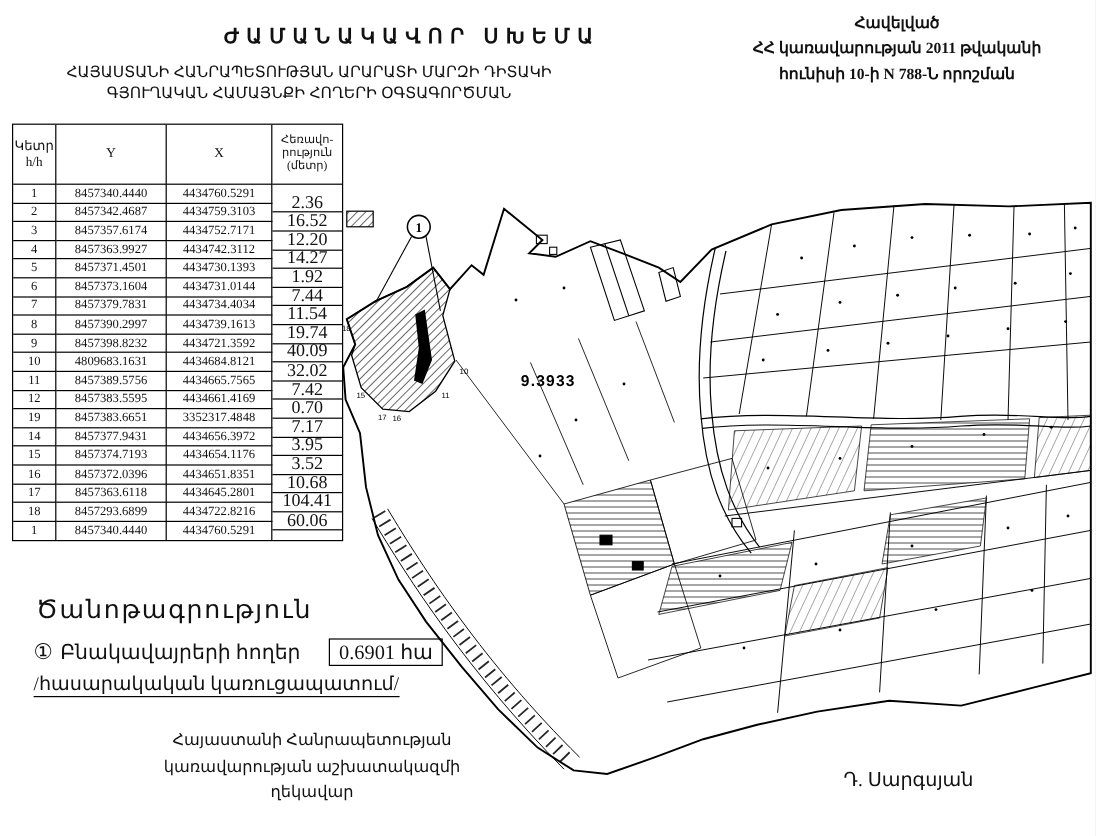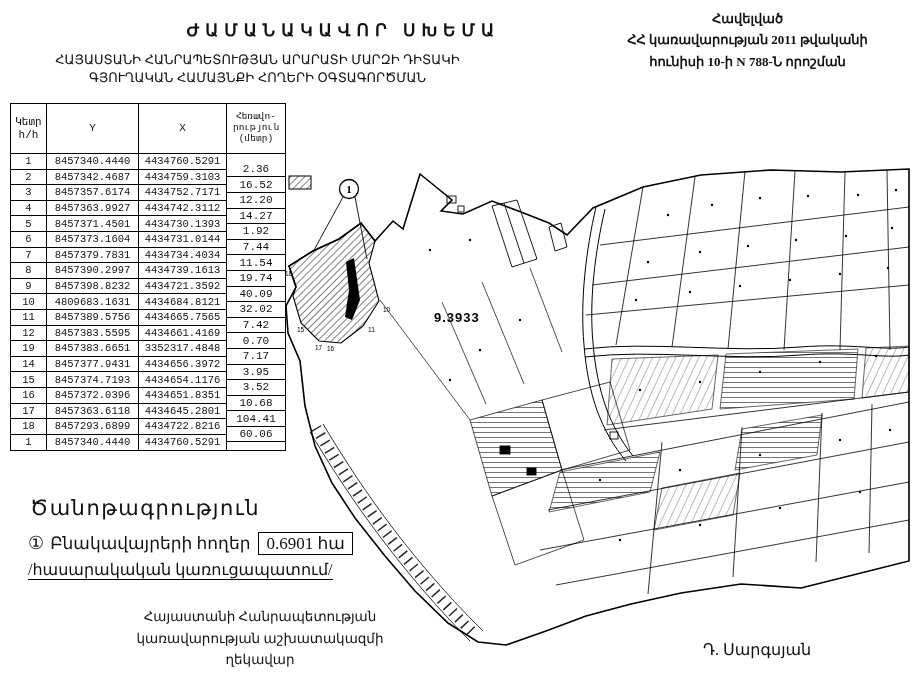--- a/index.html
+++ b/index.html
@@ -10,45 +10,45 @@
   
   .title{left:0;top:20px;width:500px;text-align:right;font-weight:bold;font-size:17px;
          letter-spacing:6px;}
   .subtitle{left:0;top:51px;width:515px;text-align:center;font-weight:normal;font-size:13px;
             line-height:1.4;font-family:"Liberation Sans",sans-serif;}
   .annex{left:600px;top:8px;width:295px;text-align:center;font-weight:bold;font-size:13px;
          line-height:1.65;}
 
   
   .tbl{left:10px;top:103px;border:1.6px solid #000;background:#fff;
-       font-family:Liberation Mono, monospace;}
+       font-family:Liberation Serif, serif;}
   .thead{display:flex;height:50px;}
   .thcell{box-sizing:border-box;border-right:1px solid #000;border-bottom:1px solid #000;
           display:flex;align-items:center;justify-content:center;text-align:center;
           font-size:11px;white-space:pre-line;line-height:1.15;}
   .w-n{width:36px;} .w-y{width:92px;} .w-x{width:88px;} .w-d{width:58px;border-right:none;font-size:9.5px;}
   .tbody{display:flex;}
   .rows{display:flex;flex-direction:column;}
   .trow{display:flex;height:15.6px;}
   .tcell{box-sizing:border-box;border-right:1px solid #000;border-bottom:1px solid #000;
          display:flex;align-items:center;justify-content:center;font-size:10.5px;}
   .trow:last-child .tcell{border-bottom:none;}
   .c-n{width:36px;} .c-y{width:92px;} .c-x{width:88px;}
   .distcol{width:58px;display:flex;flex-direction:column;padding-top:7.8px;box-sizing:border-box;}
   .dcell{box-sizing:border-box;height:15.6px;border-bottom:1px solid #000;
-         display:flex;align-items:center;justify-content:center;font-size:11px;}
+         display:flex;align-items:center;justify-content:center;font-size:15px;}
 
   
   .map{left:283px;top:160px;width:630px;height:505px;}
 
   
   .note-head{left:30px;top:496px;font-size:21px;letter-spacing:1.5px;}
   .note-line{left:28px;top:532px;font-size:17px;}
   .note-line .marker{font-size:18px;margin-right:6px;}
-  .note-value{border:1.2px solid #000;padding:1px 7px;margin-left:8px;}
+  .note-value{border:1.2px solid #000;padding:1px 7px;margin-left:24px;}
   .note-sub{left:28px;top:560px;font-size:16px;}
   .note-sub span{border-bottom:1px solid #000;padding-bottom:1px;}
   .sig-block{left:118px;top:606px;width:284px;text-align:center;font-size:13.5px;line-height:1.6;}
   .sig-name{left:703px;top:640px;font-size:16px;}
 </style>
 </head>
 <body>
 
 <div id="page">
 

